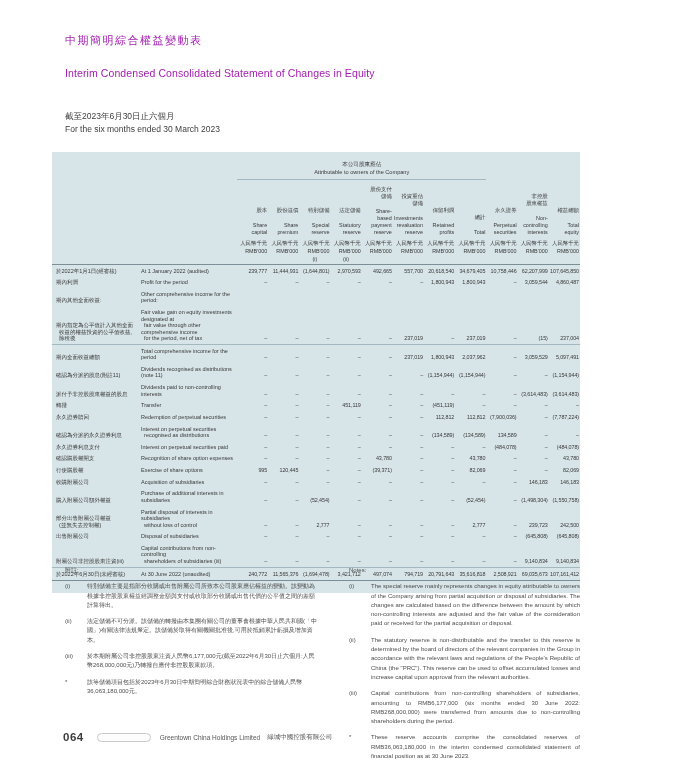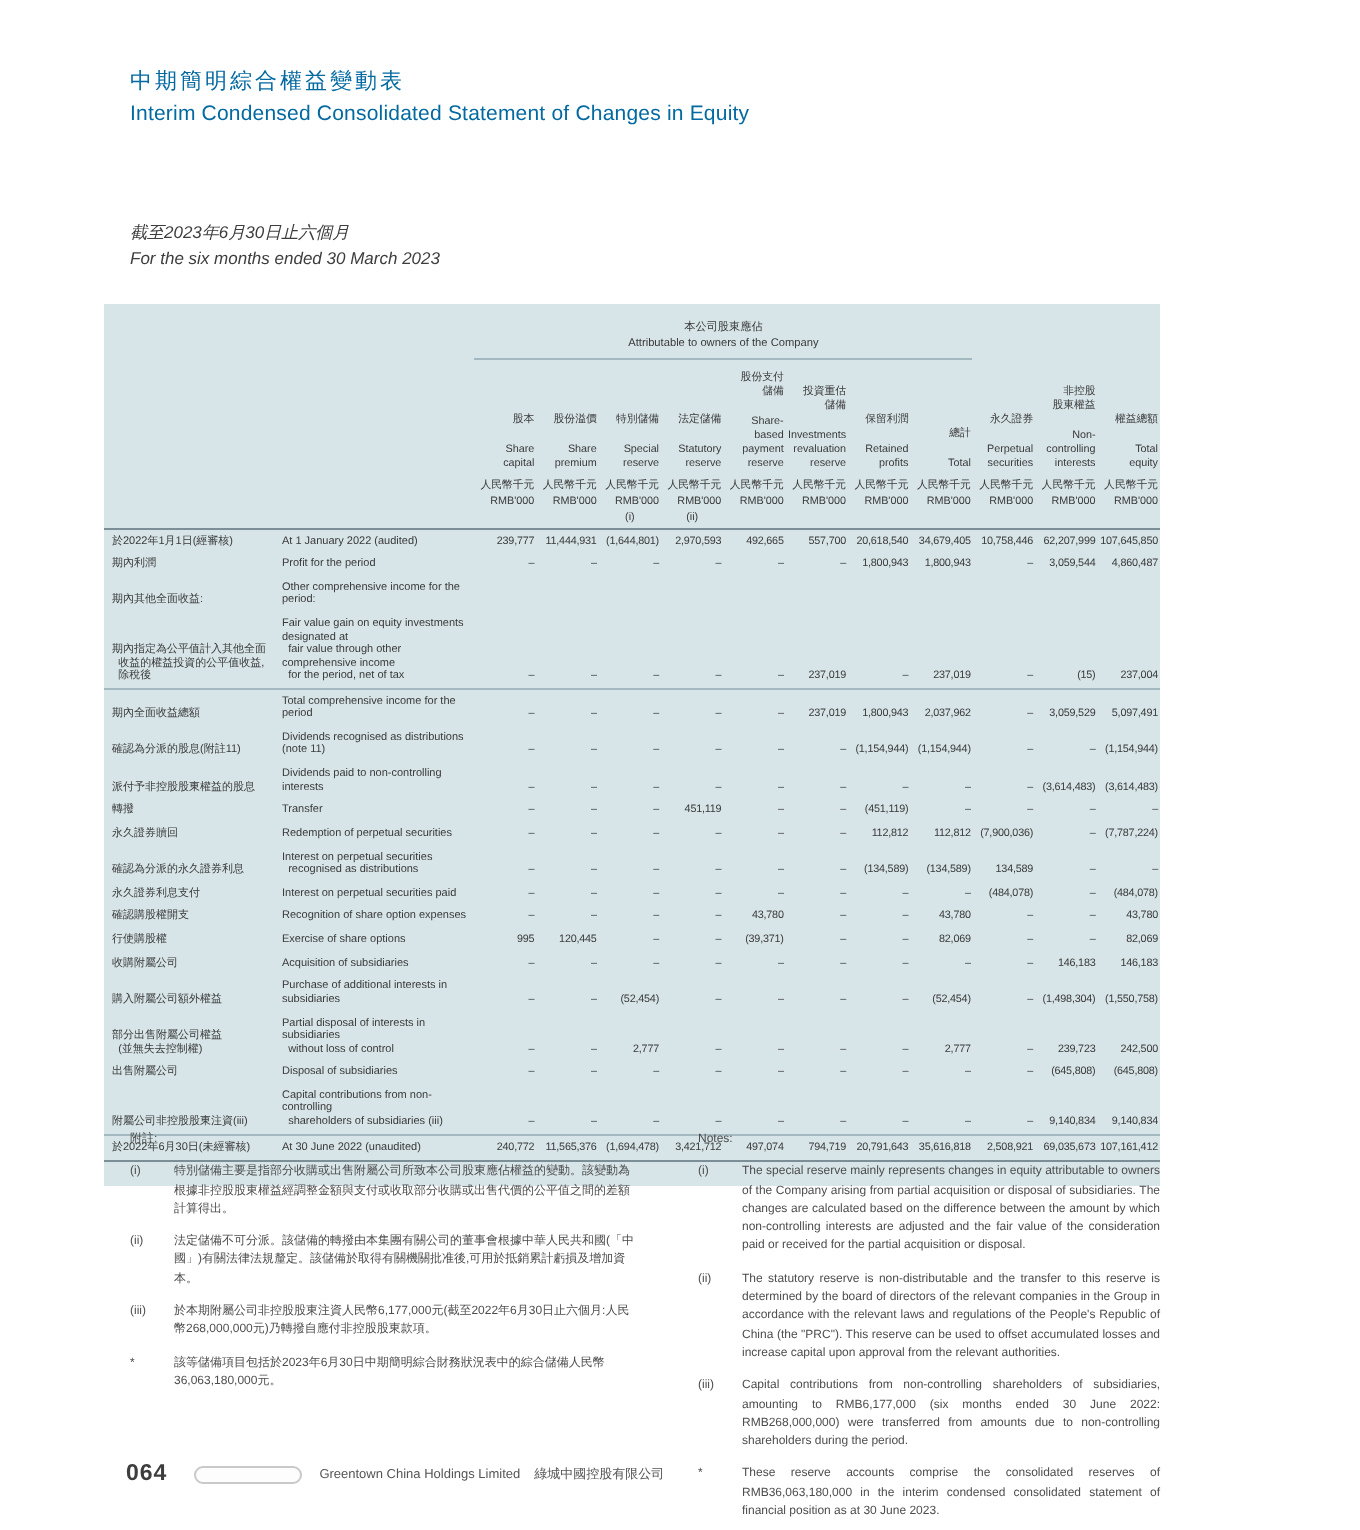--- a/index.html
+++ b/index.html
@@ -5,24 +5,24 @@
   * { margin:0; padding:0; box-sizing:border-box; }
   html,body { background:#ffffff; }
   body {
     width:680px; height:765px; position:relative; overflow:hidden;
     font-family:"Liberation Sans","DejaVu Sans",sans-serif; color:#3d3d3d;
     -webkit-font-smoothing:antialiased;
   }
   .page { position:absolute; inset:0; }
 
   
-  .doc-header { position:absolute; left:65px; top:33px; color:#0369a1; }
+  .doc-header { position:absolute; left:65px; top:33px; color:#a21caf; }
   .title-zh { font-size:11px; letter-spacing:1.5px; }
-  .title-en { font-size:10.5px; margin-top:3px; letter-spacing:0.1px; }
-  .period   { position:absolute; left:65px; top:110px; font-size:8.5px; line-height:1.5; color:#3d3d3d;font-style:italic; }
+  .title-en { font-size:10.5px; margin-top:19px; letter-spacing:0.1px; }
+  .period   { position:absolute; left:65px; top:110px; font-size:8.5px; line-height:1.5; color:#3d3d3d; }
 
   
   .statement { position:absolute; left:52px; top:152px; width:528px; background:#d7e4e8; padding:8px 0 12px 0; }
   table { border-collapse:collapse; table-layout:fixed; width:528px; }
   td { vertical-align:bottom; padding:0 1px; }
 
   .span-row td.span-head {
     text-align:center; font-size:5.6px; line-height:1.5; color:#3a3a3a;
     border-bottom:0.5px solid #a3b8bf; padding-bottom:2px; white-space:pre-line;
   }

